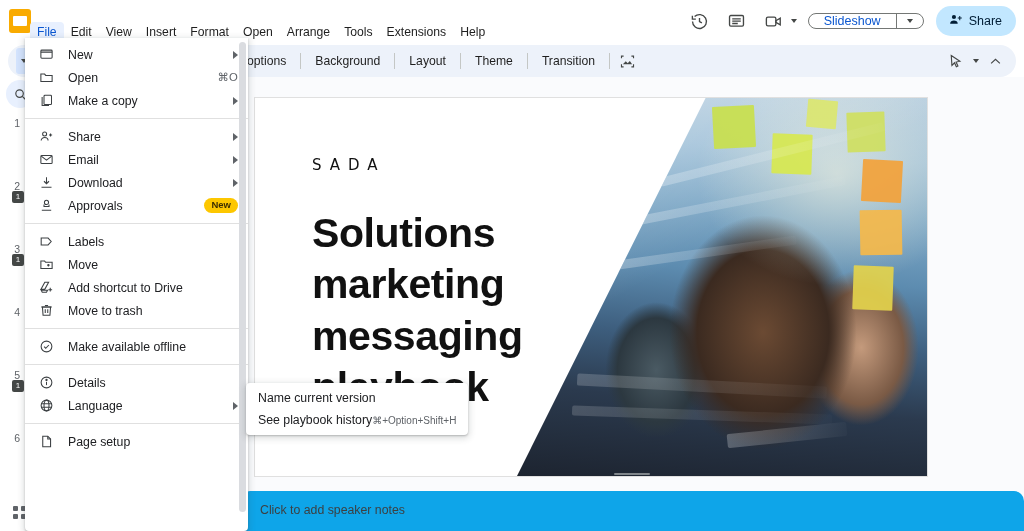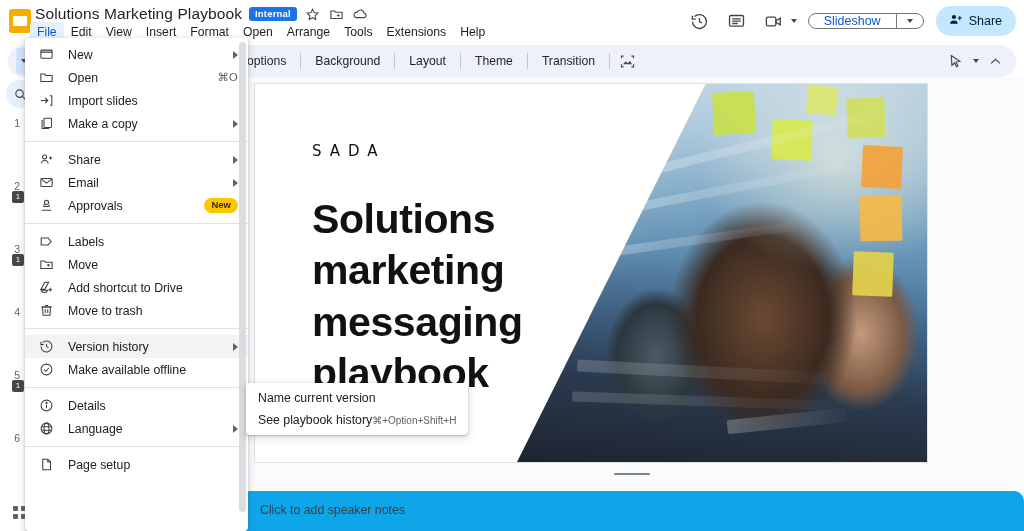--- a/index.html
+++ b/index.html
@@ -101,21 +101,21 @@
     cursor:pointer;
   }
   .grid-btn i { width:5px;height:5px;background:#5f6368;display:block;border-radius:1px; }
   .grid-btn .g { display:grid; grid-template-columns:5px 5px; gap:3px; }
 
   
   .canvas-area {
     position:absolute; left:240px; top:77px; width:784px; height:454px; background:#fafbfd;
   }
   .slide {
-    position:absolute; left:15px; top:7px; width:672px; height:378px; background:#fff;
+    position:absolute; left:15px; top:21px; width:672px; height:378px; background:#fff;
     box-shadow:0 0 0 1px #e0e0e0; overflow:hidden;
   }
   .slide-photo {
     position:absolute; right:0; top:0; width:410px; height:378px;
     clip-path: polygon(46% 0, 100% 0, 100% 100%, 0% 100%);
     overflow:hidden;
   }
   .photo-bg {
     position:absolute; inset:0;
     background:
@@ -193,40 +193,20 @@
 </head>
 <body>
 
 <div id="app">
 
   <div class="topbar">
     <div class="app-logo">
         <div class="logo-sq"></div>
       </div>
 
-    <div class="doc-title-row">
-      <span class="doc-title">Solutions Marketing Playbook</span>
-      <span class="badge-internal">Internal</span>
-      <span class="tb-ico">
-        <svg width="15" height="15" viewBox="0 0 24 24" fill="none" stroke="currentColor" stroke-width="1.7">
-            <path d="M12 3.5l2.6 5.5 6 .8-4.4 4.2 1.1 6-5.3-2.9L6.7 20l1.1-6L3.4 9.8l6-.8z"></path>
-          </svg>
-      </span>
-      <span class="tb-ico">
-        <svg width="15" height="15" viewBox="0 0 24 24" fill="none" stroke="currentColor" stroke-width="1.7">
-            <path d="M3 6.5h6l1.6 2H21v10H3z"></path>
-            <path d="M15 11.5v4M13 13.5h4"></path>
-          </svg>
-      </span>
-      <span class="tb-ico">
-        <svg width="16" height="16" viewBox="0 0 24 24" fill="none" stroke="currentColor" stroke-width="1.7">
-            <path d="M6.5 17.5h11a3.5 3.5 0 0 0 .3-7 5.2 5.2 0 0 0-10-1.2 3.6 3.6 0 0 0-1.3 8.2z"></path>
-          </svg>
-      </span>
-    </div>
 
     <div class="menubar">
       <div class="menu-item active">File</div>
       <div class="menu-item">Edit</div>
       <div class="menu-item">View</div>
       <div class="menu-item">Insert</div>
       <div class="menu-item">Format</div>
       <div class="menu-item">Open</div>
       <div class="menu-item">Arrange</div>
       <div class="menu-item">Tools</div>
@@ -453,29 +433,20 @@
             </svg>
         </span>
         <span class="fm-label">Open</span>
         <span class="fm-right">
             <span class="fm-short">⌘O</span>
           </span>
       </div>
       <div class="fm-row">
         <span class="fm-ico">
           <svg width="15" height="15" viewBox="0 0 24 24" fill="none" stroke="currentColor" stroke-width="1.7">
-              <path d="M3 12h11M10 8l4 4-4 4"></path>
-              <path d="M17.5 4.5h3v15h-3"></path>
-            </svg>
-        </span>
-        <span class="fm-label">Import slides</span>
-      </div>
-      <div class="fm-row">
-        <span class="fm-ico">
-          <svg width="15" height="15" viewBox="0 0 24 24" fill="none" stroke="currentColor" stroke-width="1.7">
               <rect x="8" y="3.5" width="12" height="15" rx="1.5"></rect>
               <path d="M5 6.5v13.5h11"></path>
             </svg>
         </span>
         <span class="fm-label">Make a copy</span>
         <span class="fm-right">
             <span class="fm-arrow"></span>
           </span>
       </div>
 
@@ -502,20 +473,32 @@
             </svg>
         </span>
         <span class="fm-label">Email</span>
         <span class="fm-right">
             <span class="fm-arrow"></span>
           </span>
       </div>
       <div class="fm-row">
         <span class="fm-ico">
           <svg width="15" height="15" viewBox="0 0 24 24" fill="none" stroke="currentColor" stroke-width="1.7">
+              <path d="M12 3.5v10M8 10l4 4 4-4"></path>
+              <path d="M4 19.5h16"></path>
+            </svg>
+        </span>
+        <span class="fm-label">Download</span>
+        <span class="fm-right">
+            <span class="fm-arrow"></span>
+          </span>
+      </div>
+      <div class="fm-row">
+        <span class="fm-ico">
+          <svg width="15" height="15" viewBox="0 0 24 24" fill="none" stroke="currentColor" stroke-width="1.7">
               <circle cx="12" cy="7" r="3.3"></circle>
               <path d="M8 10.3v3.2h8v-3.2"></path>
               <path d="M4.5 19.5h15"></path>
             </svg>
         </span>
         <span class="fm-label">Approvals</span>
         <span class="fm-right">
             <span class="fm-badge-new">New</span>
           </span>
       </div>
@@ -555,33 +538,20 @@
               <path d="M5.5 6.5h13l-1 13h-11z"></path>
               <path d="M3.5 6.5h17M9.5 4h5"></path>
               <path d="M10 10v6M14 10v6"></path>
             </svg>
         </span>
         <span class="fm-label">Move to trash</span>
       </div>
 
       <div class="fm-div"></div>
 
-      <div class="fm-row hl">
-        <span class="fm-ico">
-          <svg width="15" height="15" viewBox="0 0 24 24" fill="none" stroke="currentColor" stroke-width="1.7">
-              <path d="M3.2 12a8.8 8.8 0 1 0 2.6-6.2"></path>
-              <path d="M3 4.6V9h4.4"></path>
-              <path d="M12 7.6V12l3 1.8"></path>
-            </svg>
-        </span>
-        <span class="fm-label">Version history</span>
-        <span class="fm-right">
-            <span class="fm-arrow"></span>
-          </span>
-      </div>
       <div class="fm-row">
         <span class="fm-ico">
           <svg width="15" height="15" viewBox="0 0 24 24" fill="none" stroke="currentColor" stroke-width="1.7">
               <circle cx="12" cy="12" r="8.6"></circle>
               <path d="M8.2 12.2l2.6 2.6 5-5.2"></path>
             </svg>
         </span>
         <span class="fm-label">Make available offline</span>
       </div>
 

